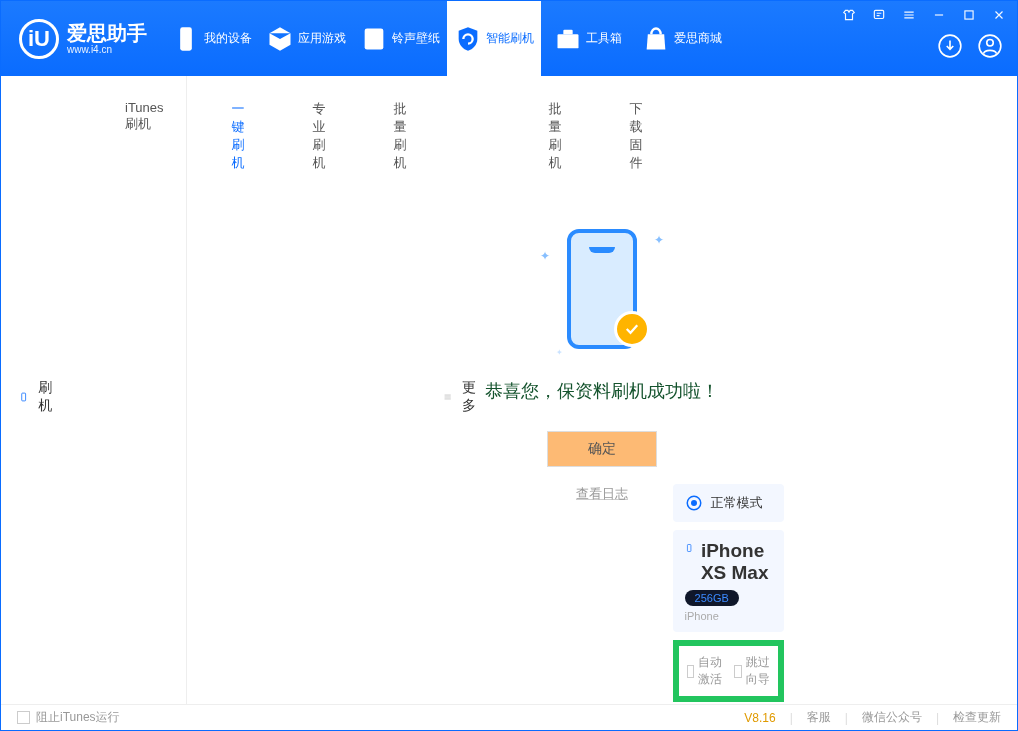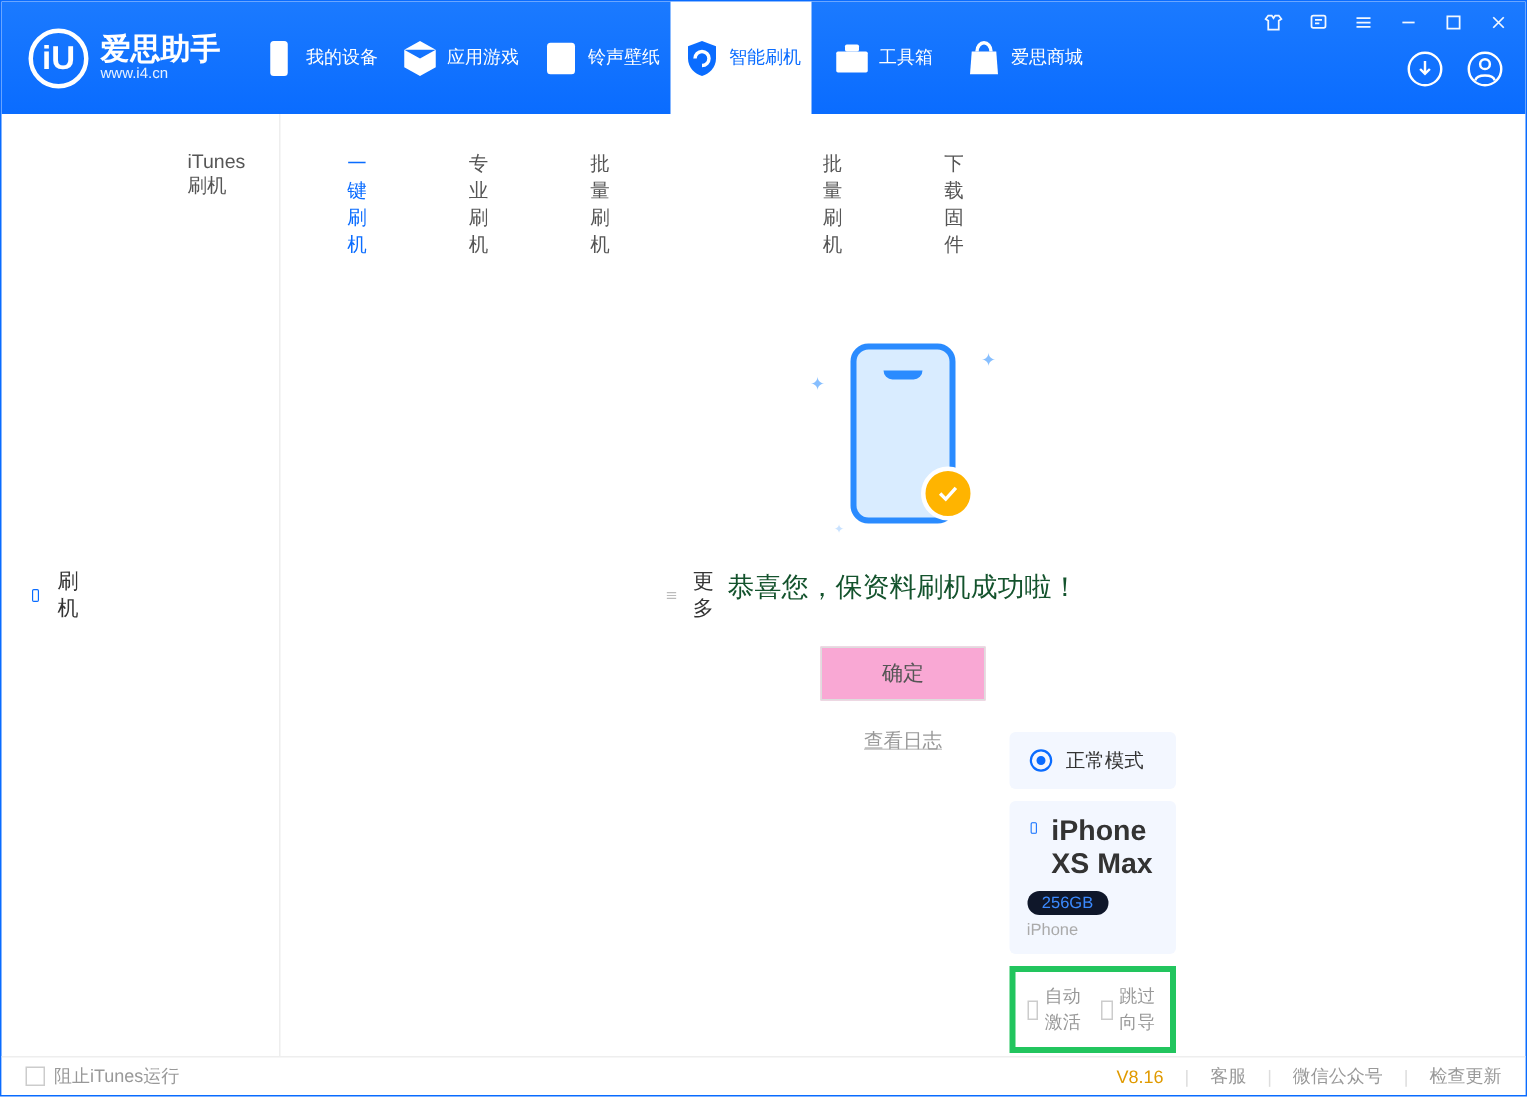--- a/index.html
+++ b/index.html
@@ -32,37 +32,37 @@
 .sb-item { padding: 12px 18px 12px 50px; font-size: 13px; color: #555; cursor: pointer; }
 .sb-item.active { color: #0a6cff; }
 
 .sidebar-bottom { margin-top: auto; padding: 0 12px 0 12px; }
 .mode-box { background: #f3f7ff; border-radius: 4px; padding: 10px 12px; display: flex; align-items: center; gap: 8px; margin-bottom: 8px; font-size: 13px; color: #333; }
 .device-box { background: #f3f7ff; border-radius: 4px; padding: 10px 12px; margin-bottom: 8px; }
 .device-name { font-size: 19px; font-weight: bold; color: #333; display: flex; align-items: flex-start; gap: 8px; }
 .device-capacity { display: inline-block; background: #0f172a; color: #3b8aff; font-size: 11px; padding: 2px 10px; border-radius: 10px; margin-top: 6px; }
 .device-type { font-size: 11px; color: #aaa; margin-top: 4px; }
 
-.checkbox-row { border: 4px solid #22c55e; padding: 8px 8px; display: flex; gap: 12px; font-size: 12px; color: #999; margin-bottom: 4px; }
+.checkbox-row { border: 6px solid #22c55e; padding: 8px 8px; display: flex; gap: 12px; font-size: 12px; color: #999; margin-bottom: 4px; }
 .checkbox-item { display: flex; align-items: center; gap: 4px; cursor: pointer; }
 .cb { width: 13px; height: 13px; border: 1px solid #ccc; background: #fff; }
 
 
 .main { flex: 1; display: flex; flex-direction: column; align-items: center; justify-content: center; padding-bottom: 60px; }
 .phone-illustration { position: relative; width: 140px; height: 140px; margin-bottom: 20px; }
 .phone-shape { position: absolute; left: 35px; top: 10px; width: 70px; height: 120px; border: 4px solid #2a8bff; border-radius: 12px; background: #d9ecff; }
 .phone-notch { position: absolute; left: 50%; top: 14px; transform: translateX(-50%); width: 26px; height: 6px; background: #2a8bff; border-radius: 0 0 6px 6px; }
 .phone-check { position: absolute; right: 22px; bottom: 12px; width: 36px; height: 36px; background: #ffb400; border-radius: 50%; border: 3px solid #fff; display: flex; align-items: center; justify-content: center; }
 .sparkle { position: absolute; color: #87bfff; font-size: 12px; }
 .spark1 { left: 8px; top: 30px; }
 .spark2 { right: 8px; top: 14px; }
 .spark3 { left: 24px; bottom: 2px; font-size: 8px; color: #c9e2ff; }
 
 .success-msg { font-size: 18px; color: #14532d; margin-bottom: 28px; }
-.confirm-btn { border: 1px solid #ddd; background: #f9a8d4; padding: 8px 40px; font-size: 14px; color: #555; cursor: pointer; margin-bottom: 18px; }
+.confirm-btn { border: 1px solid #ddd; background: #fdba74; padding: 8px 40px; font-size: 14px; color: #555; cursor: pointer; margin-bottom: 18px; }
 .log-link { font-size: 13px; color: #999; cursor: pointer; text-decoration: underline; text-decoration-color: #ccc; }
 
 
 .footer { position: absolute; bottom: 0; left: 0; right: 0; height: 26px; border-top: 1px solid #eee; display: flex; align-items: center; padding: 0 16px; font-size: 12px; color: #999; background: #fff; }
 .footer-left { display: flex; align-items: center; gap: 6px; cursor: pointer; }
 .footer-right { margin-left: auto; display: flex; align-items: center; gap: 14px; }
 .footer-right span { cursor: pointer; }
 .footer-divider { color: #ddd; cursor: default !important; }
 .version { color: #e09a00; }
 

